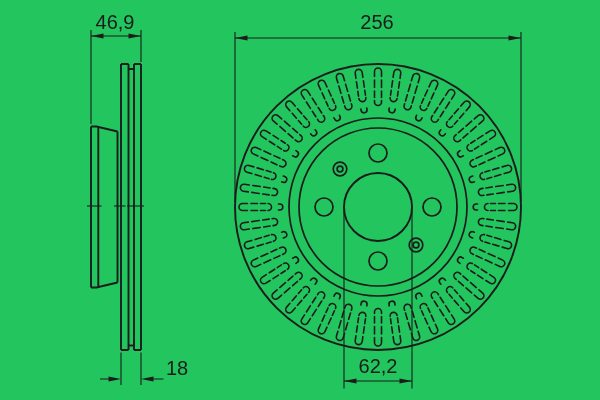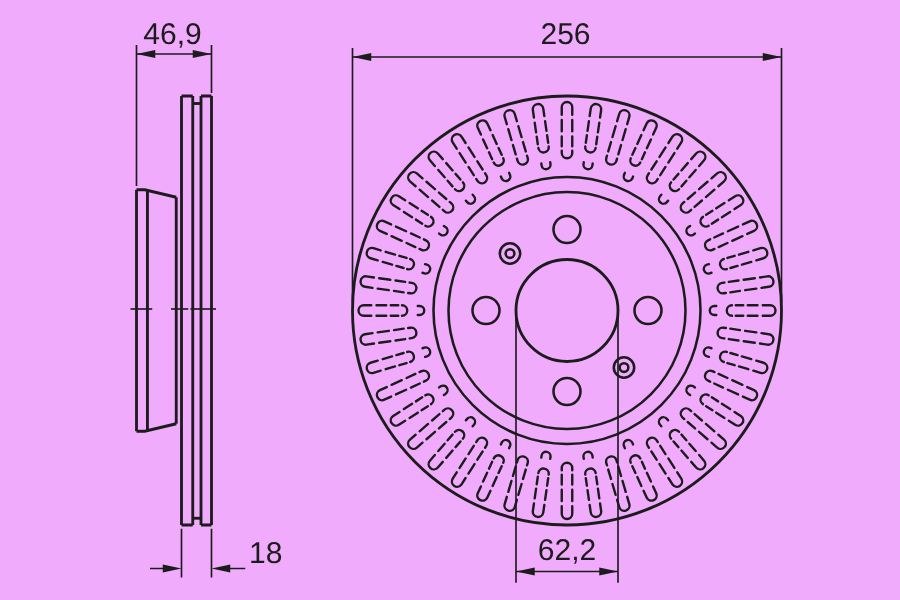--- a/index.html
+++ b/index.html
@@ -1,16 +1,16 @@
 <!DOCTYPE html>
 <html><head>
 <meta charset="utf-8">
 <style>
   html,body{margin:0;padding:0;background:#fff;}
-  #canvas{width:600px;height:400px;background:#f0abfc;position:relative;overflow:hidden;}
+  #canvas{width:600px;height:400px;background:#22c55e;position:relative;overflow:hidden;}
   svg{display:block;}
   .ln{stroke:#1c1c1c;fill:none;stroke-width:1.9;stroke-linejoin:miter;}
   .ln-med{stroke:#1c1c1c;fill:none;stroke-width:1.7;}
   .slot{stroke:#1c1c1c;fill:none;stroke-width:1.6;stroke-linecap:round;}
   .dim{stroke:#1c1c1c;fill:none;stroke-width:1.1;}
   .arr{fill:#1c1c1c;stroke:none;}
   .dimtext{font-family:"Liberation Sans", sans-serif;font-size:20px;fill:#1c1c1c;}
 </style>
 </head>
 <body>

